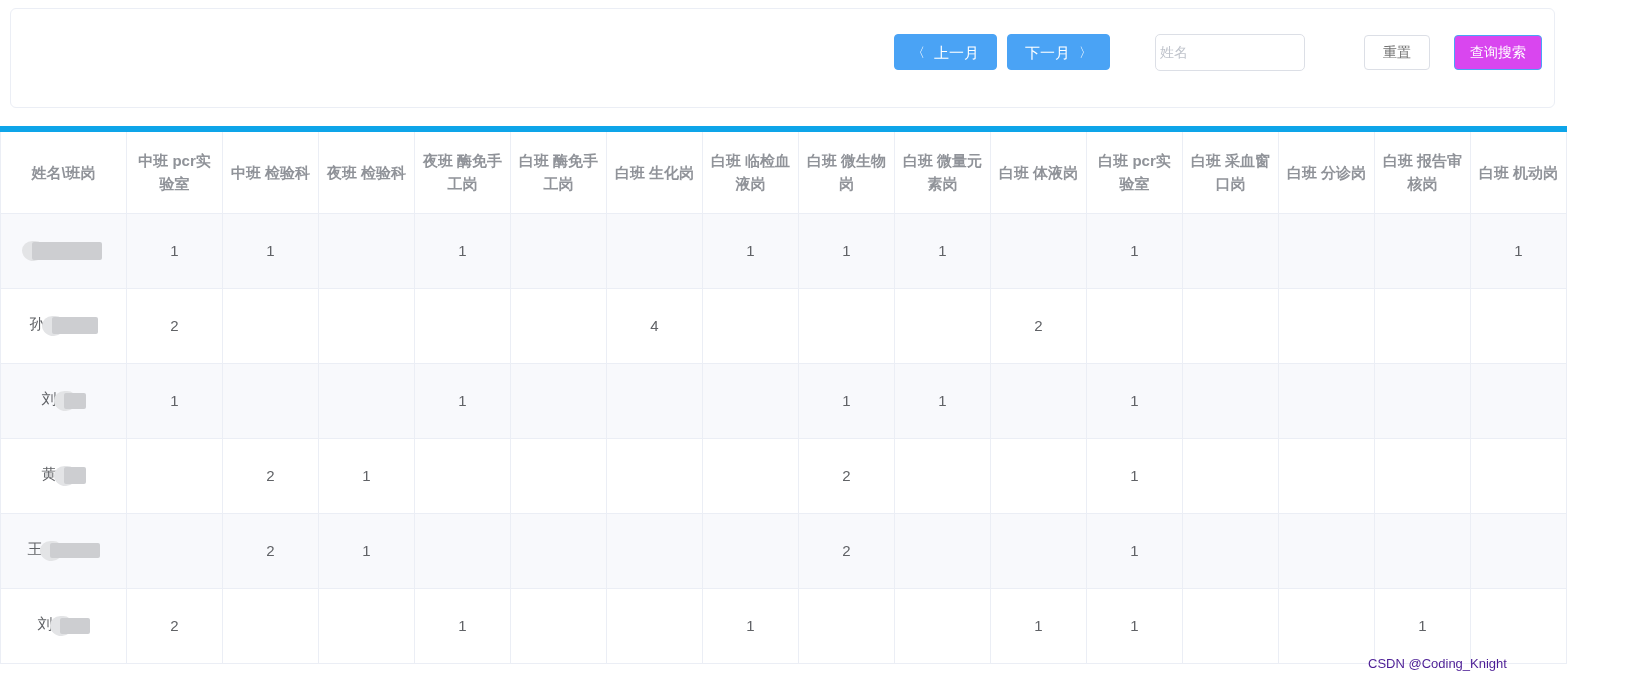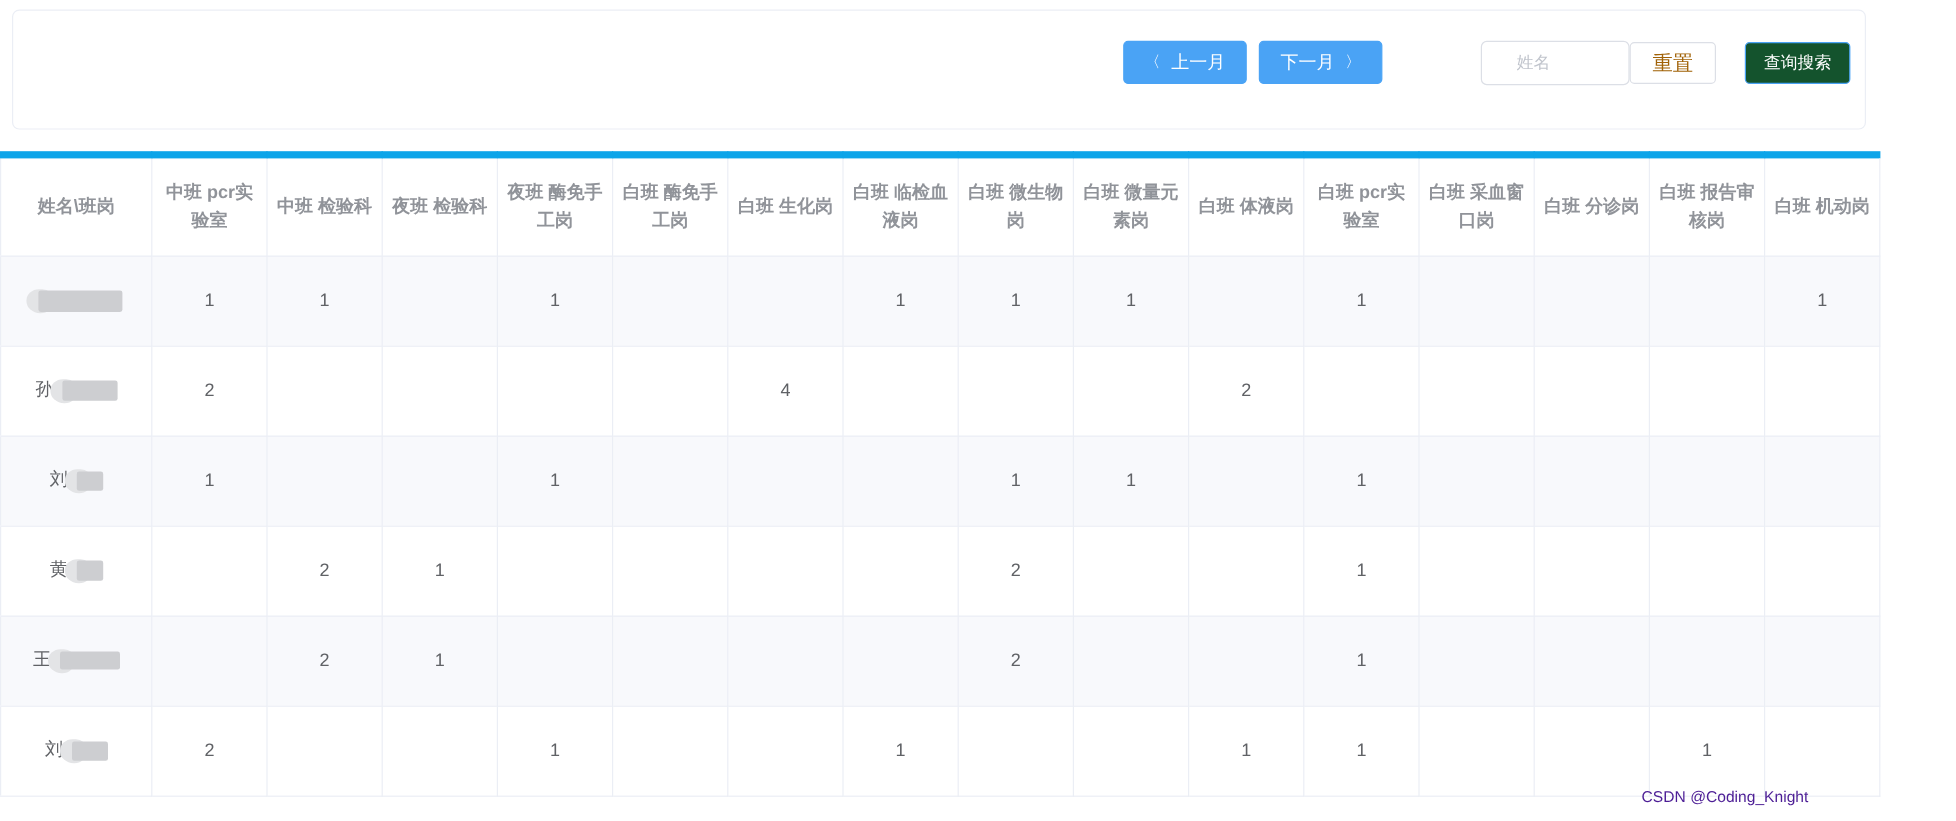--- a/index.html
+++ b/index.html
@@ -61,45 +61,46 @@
   .btn-prev { margin-right: 10px; }
   .btn-next { margin-right: 0; justify-content: center; }
   .btn .arrow {
     font-size: 13px;
     font-family: "DejaVu Sans", sans-serif;
   }
   .btn-prev .arrow { margin-right: 9px; }
   .btn-next .arrow { margin-left: 9px; }
 
   .name-input {
-    width: 124px;
+    width: 150px;
     height: 37px;
-    margin-left: 82px;
+    margin-left: 45px;
     border: 1px solid #dcdfe6;
     border-radius: 5px;
     background: #ffffff;
     font-size: 14px;
     color: #606266;
-    padding: 0 29px;
+    padding: 0 4px;
     box-sizing: border-box;
     outline: none;
     font-family: "Liberation Sans", "DejaVu Sans", sans-serif;
   }
   .name-input::placeholder { color: #c0c4cc; }
 
   .btn-default {
     background: #ffffff;
-    color: #a16207;
+    color: #737373;
     border: 1px solid #dcdfe6;
     height: 35px;
     padding: 0 18px;
-    font-size: 17px;
+    margin-left: 59px;
+    font-size: 14px;
   }
   .btn-search {
-    background: #14532d;
+    background: #d946ef;
     color: #ffffff;
     border: 1px solid #4aa3f5;
     height: 35px;
     padding: 0 15px;
     margin-left: 24px;
     font-size: 14px;
   }
 
   
   .table-wrap {

